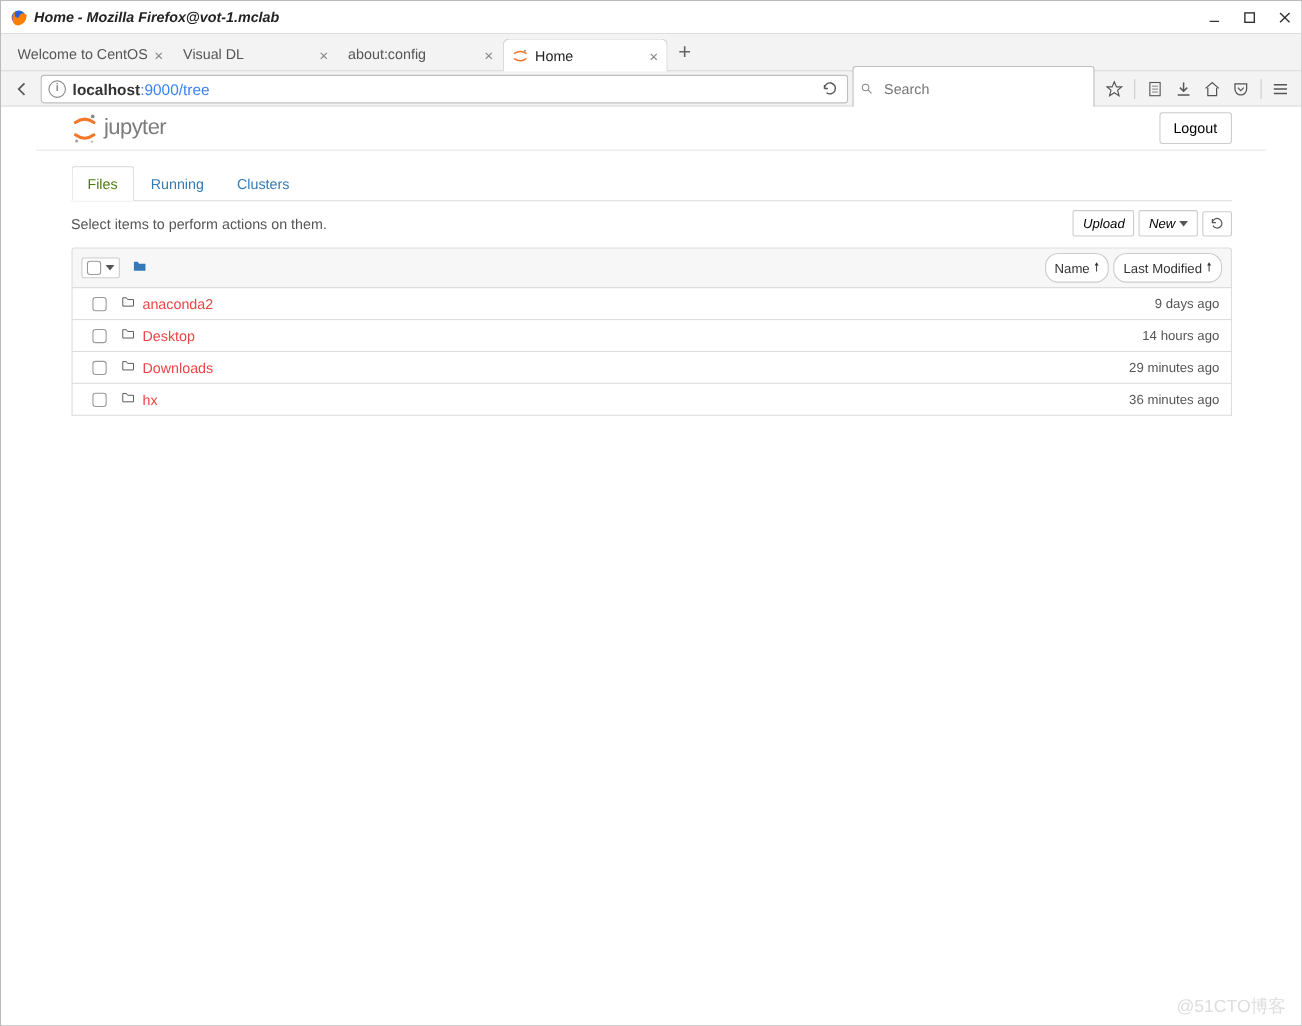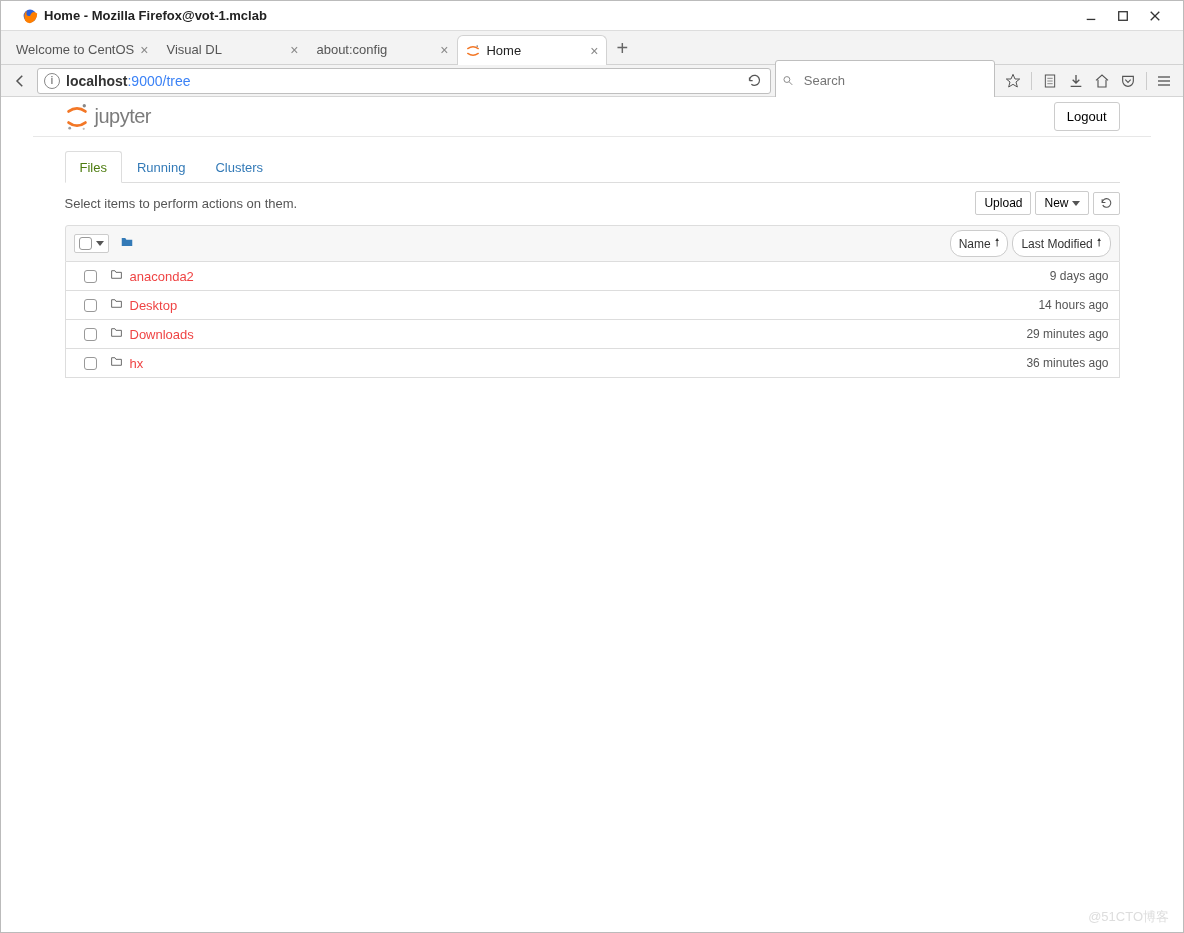--- a/index.html
+++ b/index.html
@@ -1,20 +1,20 @@
 <!DOCTYPE html>
 <html><head>
 <meta charset="utf-8">
 <style>
   * { box-sizing: border-box; }
   html, body { margin:0; padding:0; font-family: "Helvetica Neue", Helvetica, Arial, sans-serif; font-size:13px; color:#333; }
   body { background:#fff; width:1184px; height:933px; overflow:hidden; border:1px solid #bbb; position:relative; }
 
   
-  .titlebar { height:30px; background:#fff; border-bottom:1px solid #ddd; display:flex; align-items:center; padding:0 21px; }
+  .titlebar { height:30px; background:#fff; border-bottom:1px solid #ddd; display:flex; align-items:center; padding:0 8px;font-style:italic; }
   .titlebar .fox { width:16px; height:16px; margin-right:6px; }
   .titlebar-title { font-size:13px; font-weight:bold; color:#222; flex:0 0 auto; }
   .titlebar-spacer { flex:1 1 auto; }
   .win-controls { display:flex; gap:18px; align-items:center; }
   .win-control { width:14px; height:14px; display:flex; align-items:center; justify-content:center; }
   .win-control svg { stroke:#333; }
 
   
   .tab-strip { height:34px; background:#f3f3f3; border-bottom:1px solid #d2d2d2; display:flex; align-items:flex-end; padding-left:6px; }
   .tab { height:30px; min-width:150px; max-width:196px; display:flex; align-items:center; padding:0 8px; border:1px solid transparent; border-bottom:none; border-top-left-radius:6px; border-top-right-radius:6px; color:#555; font-size:13px; gap:6px; }
@@ -48,37 +48,37 @@
   .jp-header .spacer { flex:1; }
   .logout-btn { padding:6px 12px; border:1px solid #ccc; border-radius:3px; background:#fff; font-size:13px; }
 
   .jp-body { width:1055px; margin:0 auto; padding-top:14px;}
   .jp-tabs { display:flex; border-bottom:1px solid #ddd; }
   .jp-tab { padding:8px 14px 7px; font-size:13px; color:#337ab7; cursor:pointer; border:1px solid transparent; margin-bottom:-1px; border-top-left-radius:3px; border-top-right-radius:3px;}
   .jp-tab.active { color:#4d7c0f; background:#fff; border-color:#ddd #ddd #fff; }
 
   .action-row { display:flex; align-items:center; padding:8px 0 10px; font-size:13px; color:#555;}
   .action-row .spacer { flex:1; }
-  .small-btn { padding:4px 8px; border:1px solid #ccc; border-radius:2px; background:#fff; font-size:12px; margin-left:4px; display:inline-flex; align-items:center; gap:3px;}
+  .small-btn { padding:4px 8px; border:1px solid #ccc; border-radius:2px; background:#fff; font-size:12px; margin-left:4px; display:inline-flex; align-items:center; gap:3px;font-style:italic;}
   .refresh-icon-btn { padding:4px 6px; }
 
   .listing-header { border:1px solid #ddd; background:#f7f7f7; display:flex; align-items:center; padding:4px 8px; border-top-left-radius:3px; border-top-right-radius:3px;}
   .sel-dropdown { border:1px solid #ccc; background:#fff; border-radius:2px; display:flex; align-items:center; padding:2px 4px; gap:4px;}
   .sel-dropdown .cb-slot { width:13px; height:13px; border:1.5px solid #999; border-radius:3px;}
   .bc-folder { margin-left:10px; color:#337ab7;}
   .sort-btn { border:1px solid #ccc; background:#fff; border-radius:12px; padding:3px 8px; font-size:12px; display:inline-flex; align-items:center; gap:4px; margin-left:4px;}
   .listing-header .spacer { flex:1;}
 
   .file-row { border:1px solid #ddd; border-top:none; display:flex; align-items:center; padding:6px 10px; font-size:13px;}
   .file-row .cb-slot { width:13px; height:13px; border:1.5px solid #999; border-radius:3px; margin-right:12px; margin-left:8px;}
   .file-row .fname { color:#ef4444; }
   .file-row .ftime { margin-left:auto; color:#555; font-size:12px;}
   .folder-icon { margin-right:6px;}
 
-  .watermark { position:absolute; bottom:6px; right:14px; color:#ddd; font-size:13px; }
+  .watermark { position:absolute; bottom:6px; right:14px; color:#ddd; font-size:16px; }
 
   .caret-down { width:0; height:0; border-left:4px solid transparent; border-right:4px solid transparent; border-top:5px solid #555; display:inline-block;}
   .arrow-up { font-size:11px; }
 </style>
 </head>
 <body>
 
 <div class="titlebar">
   <svg class="fox" viewBox="0 0 100 100">
     <circle cx="50" cy="50" r="40" fill="#2b5fd9"></circle>

